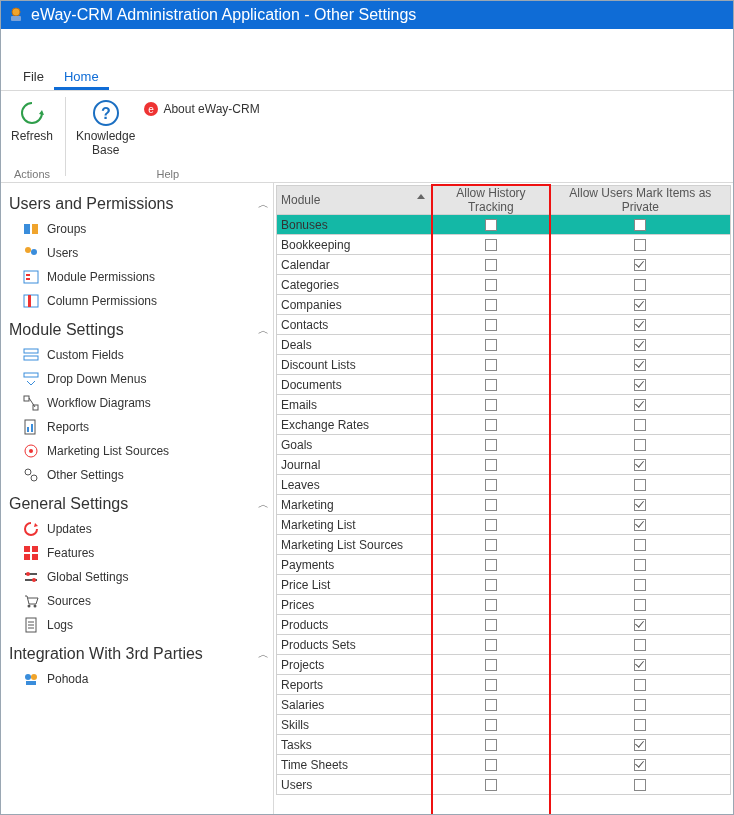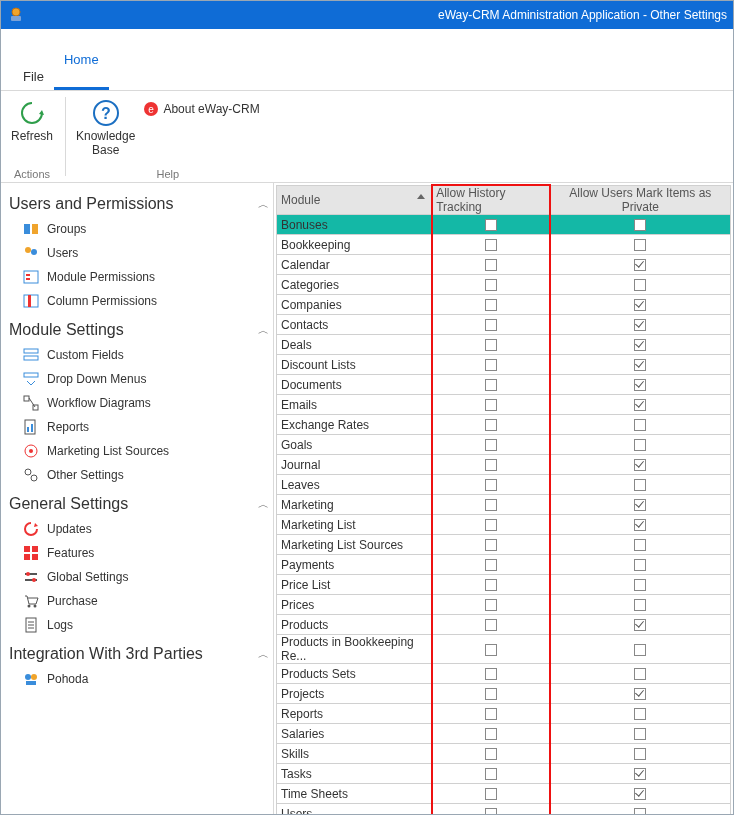--- a/index.html
+++ b/index.html
@@ -1,22 +1,22 @@
 <!DOCTYPE html>
 <html><head>
 <meta charset="utf-8">
 <style>
 * { box-sizing: border-box; margin: 0; padding: 0; }
 body { font-family: "Segoe UI", Tahoma, sans-serif; font-size: 12px; color: #333; width: 734px; height: 815px; overflow: hidden; background: #fff; border: 1px solid #9aa7b3; }
 .titlebar { background: #0f6cd6; color: #fff; height: 28px; display: flex; align-items: center; padding: 0 6px; }
 .titlebar .app-icon { width: 18px; height: 18px; margin-right: 6px; display:flex; align-items:center; }
-.titlebar .title { flex:1; text-align:right; font-size: 12px; }
+.titlebar .title { flex:1; text-align:left; font-size: 16px; }
 .menubar { background: #fff; border-bottom: 1px solid #d9d9d9; height: 30px; display:flex; align-items:flex-end; padding:0 10px 0 12px;margin-top:32px; }
 .menubar .item { padding: 6px 10px 6px; font-size: 13px; cursor: default; }
-.menubar .item.active { color:#0f6cd6; border-bottom: 3px solid #0f6cd6; padding-bottom:20px; }
+.menubar .item.active { color:#0f6cd6; border-bottom: 3px solid #0f6cd6; padding-bottom:3px; }
 .ribbon { background: #fff; height: 92px; border-bottom: 1px solid #d9d9d9; display:flex; }
 .ribbon-group { display:flex; flex-direction:column; align-items:stretch; padding:4px 4px 2px; }
 .ribbon-btn { display:flex; flex-direction:column; align-items:center; justify-content:flex-start; padding:2px 4px; cursor:default; min-width:54px; }
 .ribbon-btn-row { display:flex; flex-direction:row; align-items:center; padding:2px 4px; cursor:default; gap:4px; }
 .ribbon-icon { width:32px; height:32px; display:flex; align-items:center; justify-content:center; }
 .ribbon-icon-sm { width:16px; height:16px; display:flex; align-items:center; justify-content:center; }
 .ribbon-label { font-size: 12px; text-align:center; line-height:1.2; }
 .ribbon-divider { width:1px; background:#d9d9d9; margin:6px 2px; }
 .ribbon-group-title { font-size:11px; color:#777; text-align:center; padding-top:2px; border-top: none; margin-top:auto; }
 .content { display:flex; height: calc(815px - 28px - 30px - 92px); }
@@ -235,21 +235,21 @@
         <span>Global Settings</span>
       </div>
     <div class="nav-item">
         <span class="nav-icon">
           <svg width="16" height="16">
             <path d="M2 3 h2 l2 8 h7 l2-6 h-10" fill="none" stroke="#555"></path>
             <circle cx="6" cy="13" r="1.5" fill="#555"></circle>
             <circle cx="12" cy="13" r="1.5" fill="#555"></circle>
           </svg>
         </span>
-        <span>Purchase</span>
+        <span>Sources</span>
       </div>
     <div class="nav-item">
         <span class="nav-icon">
           <svg width="16" height="16">
             <rect x="3" y="1" width="10" height="14" fill="none" stroke="#555"></rect>
             <path d="M5 5 h6 M5 8 h6 M5 11 h6" stroke="#555"></path>
           </svg>
         </span>
         <span>Logs</span>
       </div>
@@ -274,21 +274,21 @@
   <div class="grid" style="position:relative;">
     <table>
       <colgroup>
           <col style="width:148px">
           <col style="width:113px">
           <col style="width:172px">
         </colgroup>
       <thead>
         <tr>
           <th class="sort">Module</th>
-          <th style="">Allow History Tracking</th>
+          <th style="text-align:center;">Allow History Tracking</th>
           <th style="text-align:center;">Allow Users Mark Items as Private</th>
         </tr>
       </thead>
       <tbody id="grid-body">
           <tr style="background: #14b8a6;">
             <td>Bonuses</td>
             <td class="cb-cell"><span class="cb"></span></td>
             <td class="cb-cell"><span class="cb"></span></td>
           </tr>
           <tr>
@@ -385,25 +385,20 @@
             <td>Prices</td>
             <td class="cb-cell"><span class="cb"></span></td>
             <td class="cb-cell"><span class="cb"></span></td>
           </tr>
           <tr>
             <td>Products</td>
             <td class="cb-cell"><span class="cb"></span></td>
             <td class="cb-cell"><span class="cb checked"></span></td>
           </tr>
           <tr>
-            <td>Products in Bookkeeping Re...</td>
-            <td class="cb-cell"><span class="cb"></span></td>
-            <td class="cb-cell"><span class="cb"></span></td>
-          </tr>
-          <tr>
             <td>Products Sets</td>
             <td class="cb-cell"><span class="cb"></span></td>
             <td class="cb-cell"><span class="cb"></span></td>
           </tr>
           <tr>
             <td>Projects</td>
             <td class="cb-cell"><span class="cb"></span></td>
             <td class="cb-cell"><span class="cb checked"></span></td>
           </tr>
           <tr>

